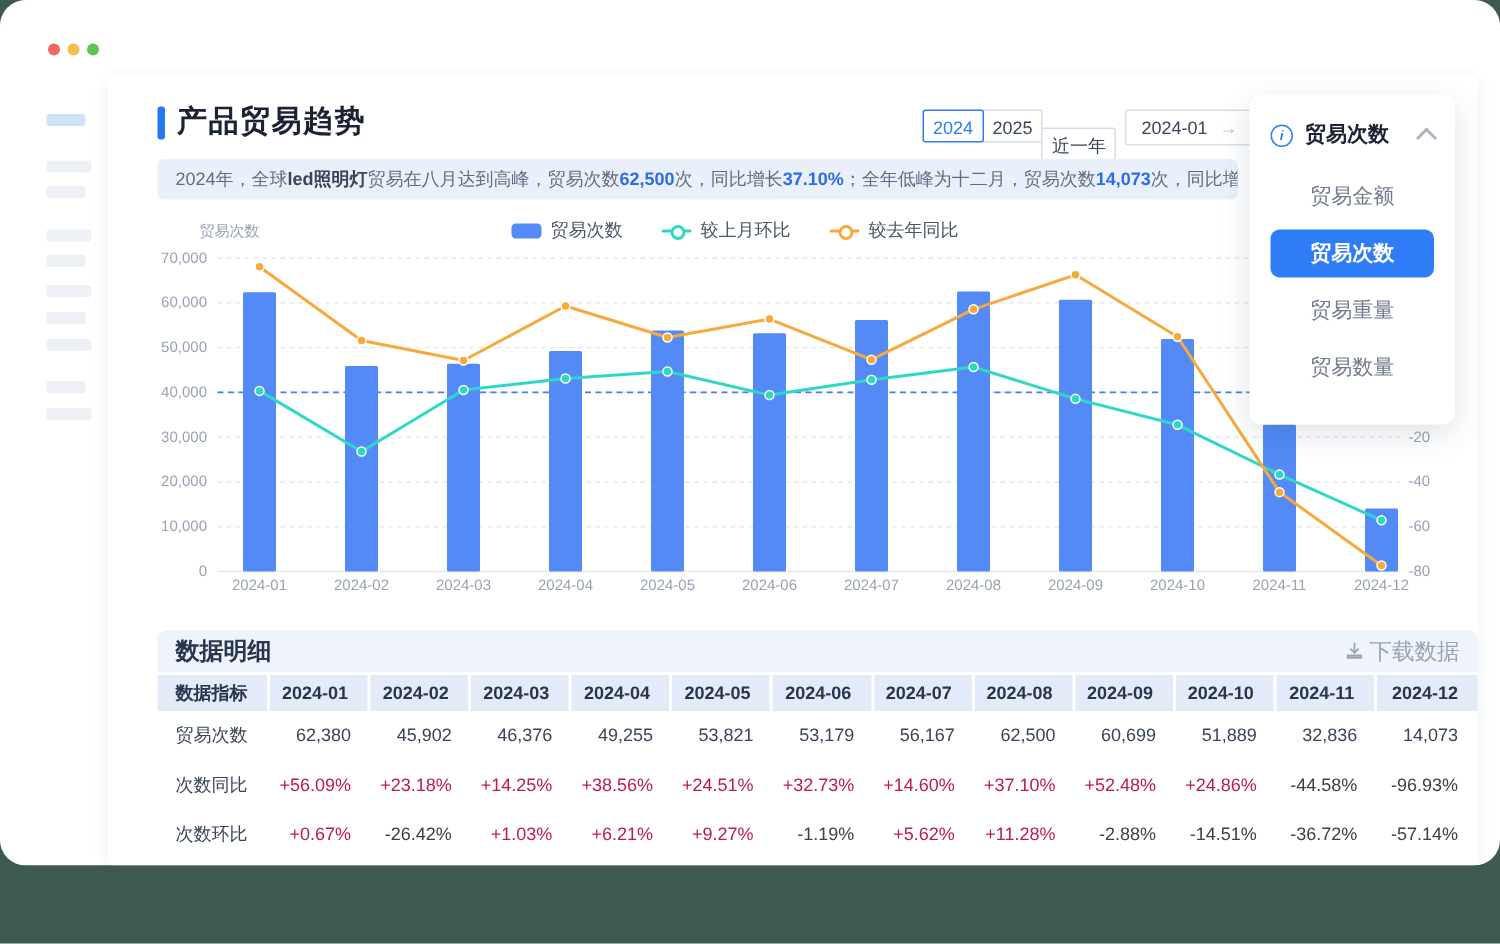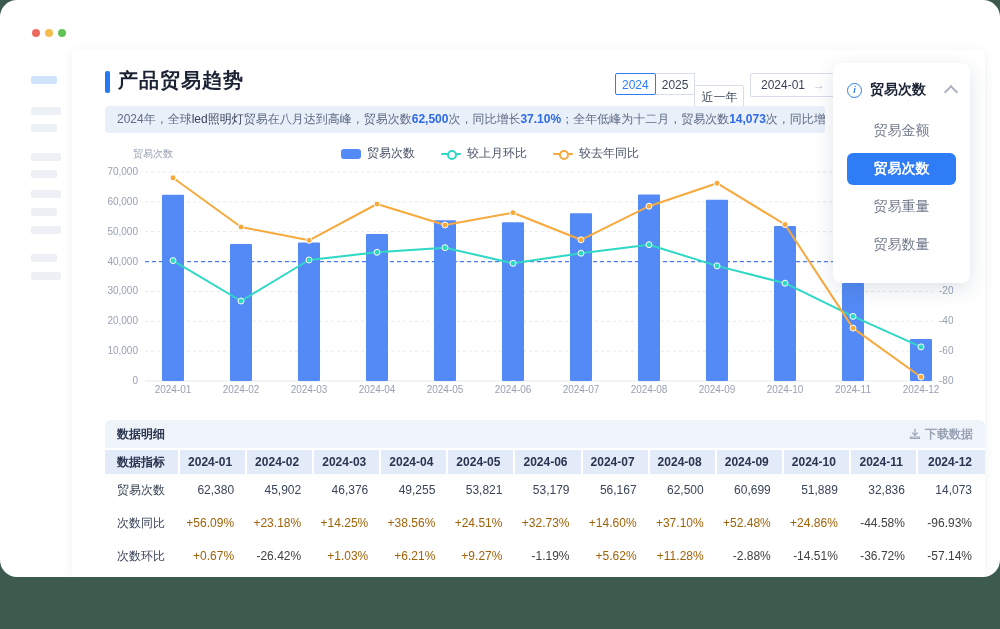--- a/index.html
+++ b/index.html
@@ -20,44 +20,44 @@
   
   .seg{position:absolute;left:543px;top:23px;display:flex;}
   .seg-btn{min-width:40px;padding:0 6px;height:22px;line-height:22px;text-align:center;font-size:12px;color:#3A4559;background:#fff;border:1px solid #D8DEE9;margin-left:-1px;cursor:pointer;}
   .seg-btn:first-child{margin-left:0;border-radius:2px 0 0 2px;}
   .seg-btn:last-child{border-radius:0 2px 2px 0;margin-top:12px;}
   .seg-btn.active{color:#2E7CF6;border-color:#2E7CF6;position:relative;z-index:1;border-radius:2px;}
   .range{position:absolute;left:678px;top:23px;height:22px;line-height:22px;border:1px solid #D8DEE9;border-radius:2px;padding:0 10px;font-size:12px;color:#3A4559;display:flex;gap:8px;background:#fff;}
   .range .arrow{color:#B6BECB;}
   
   .banner{position:absolute;left:33px;top:56px;width:696px;height:27px;line-height:27px;background:#E9F0FA;border-radius:4px;font-size:12px;color:#5F6C84;padding:0 12px;white-space:nowrap;overflow:hidden;}
-  .banner .b{font-weight:normal;color:#3A4559;}
+  .banner .b{font-weight:bold;color:#3A4559;}
   .banner .hl{font-weight:bold;color:#2E6BE6;}
   
   .chart{position:absolute;left:33px;top:95px;width:880px;height:255px;}
   .chart-top{position:relative;height:20px;}
   .axis-title{position:absolute;left:28px;top:2px;font-size:10px;color:#98A1B3;}
   .legend{position:absolute;left:0;right:110px;top:0;display:flex;justify-content:center;gap:26px;}
   .legend-item{display:flex;align-items:center;gap:6px;font-size:12px;color:#4A5568;cursor:pointer;}
   .sw-bar{width:20px;height:10px;border-radius:3px;}
   .sw-line{position:relative;width:20px;height:10px;}
   .sw-line .ln{position:absolute;left:0;right:0;top:4px;height:2px;border-radius:1px;}
   .sw-line .ci{position:absolute;left:6px;top:1px;width:6px;height:6px;border-radius:50%;background:#fff;border:2px solid;}
   
   .tbl{position:absolute;left:33px;top:370px;width:880px;}
   .tbl-toolbar{height:28px;background:#EFF3FA;border-radius:6px 6px 0 0;display:flex;align-items:center;justify-content:space-between;padding:0 12px;box-sizing:border-box;}
-  .tbl-title{font-size:12px;font-weight:bold;color:#2A3550;}
-  .dl{display:flex;align-items:center;gap:4px;font-size:12px;color:#9AA3B5;cursor:pointer;font-weight:bold;}
+  .tbl-title{font-size:16px;font-weight:bold;color:#2A3550;}
+  .dl{display:flex;align-items:center;gap:4px;font-size:15px;color:#9AA3B5;cursor:pointer;}
   .grid{display:grid;grid-template-columns:75px repeat(12,1fr);}
   .hcell{background:#E3EBF9;font-size:12px;font-weight:bold;color:#2A3550;height:24px;line-height:24px;text-align:right;padding-right:13px;border-right:2px solid #fff;margin-top:2px;box-sizing:border-box;overflow:hidden;}
   .hcell.first{text-align:left;padding-left:12px;}
   .hcell:last-child{border-right:none;}
   .dcell{font-size:12px;height:33px;line-height:33px;text-align:right;padding-right:13px;color:#3A4559;box-sizing:border-box;overflow:hidden;}
   .dcell.first{text-align:left;padding-left:12px;color:#3A4559;}
-  .dcell.pos{color:#a16207;margin-left:6px;}
+  .dcell.pos{color:#be185d;margin-left:6px;}
   .dcell.neg{color:#404040;}
   
   .dropdown{position:absolute;left:833px;top:63px;width:137px;background:#fff;border-radius:8px;box-shadow:0 6px 20px rgba(31,56,88,.14);z-index:10;padding:14px 0 16px;}
   .dd-head{display:flex;align-items:center;padding:4px 14px 10px;gap:8px;}
   .info-ic{width:13px;height:13px;border-radius:50%;border:1.5px solid #2E7CF6;color:#2E7CF6;font-size:9px;line-height:13px;text-align:center;font-style:italic;font-weight:bold;flex:0 0 auto;}
   .dd-title{font-size:14px;font-weight:bold;color:#1A2233;flex:1;}
   .chev{width:8px;height:8px;border-left:2px solid #AAB2C0;border-top:2px solid #AAB2C0;transform:rotate(45deg);margin-top:3px;cursor:pointer;}
   .dd-opt{margin:6px 14px;padding:7px 14px;font-size:14px;color:#707A8C;border-radius:6px;text-align:center;cursor:pointer;}
   .dd-opt.selected{background:#2E7CF6;color:#fff;font-weight:bold;}
 </style>

